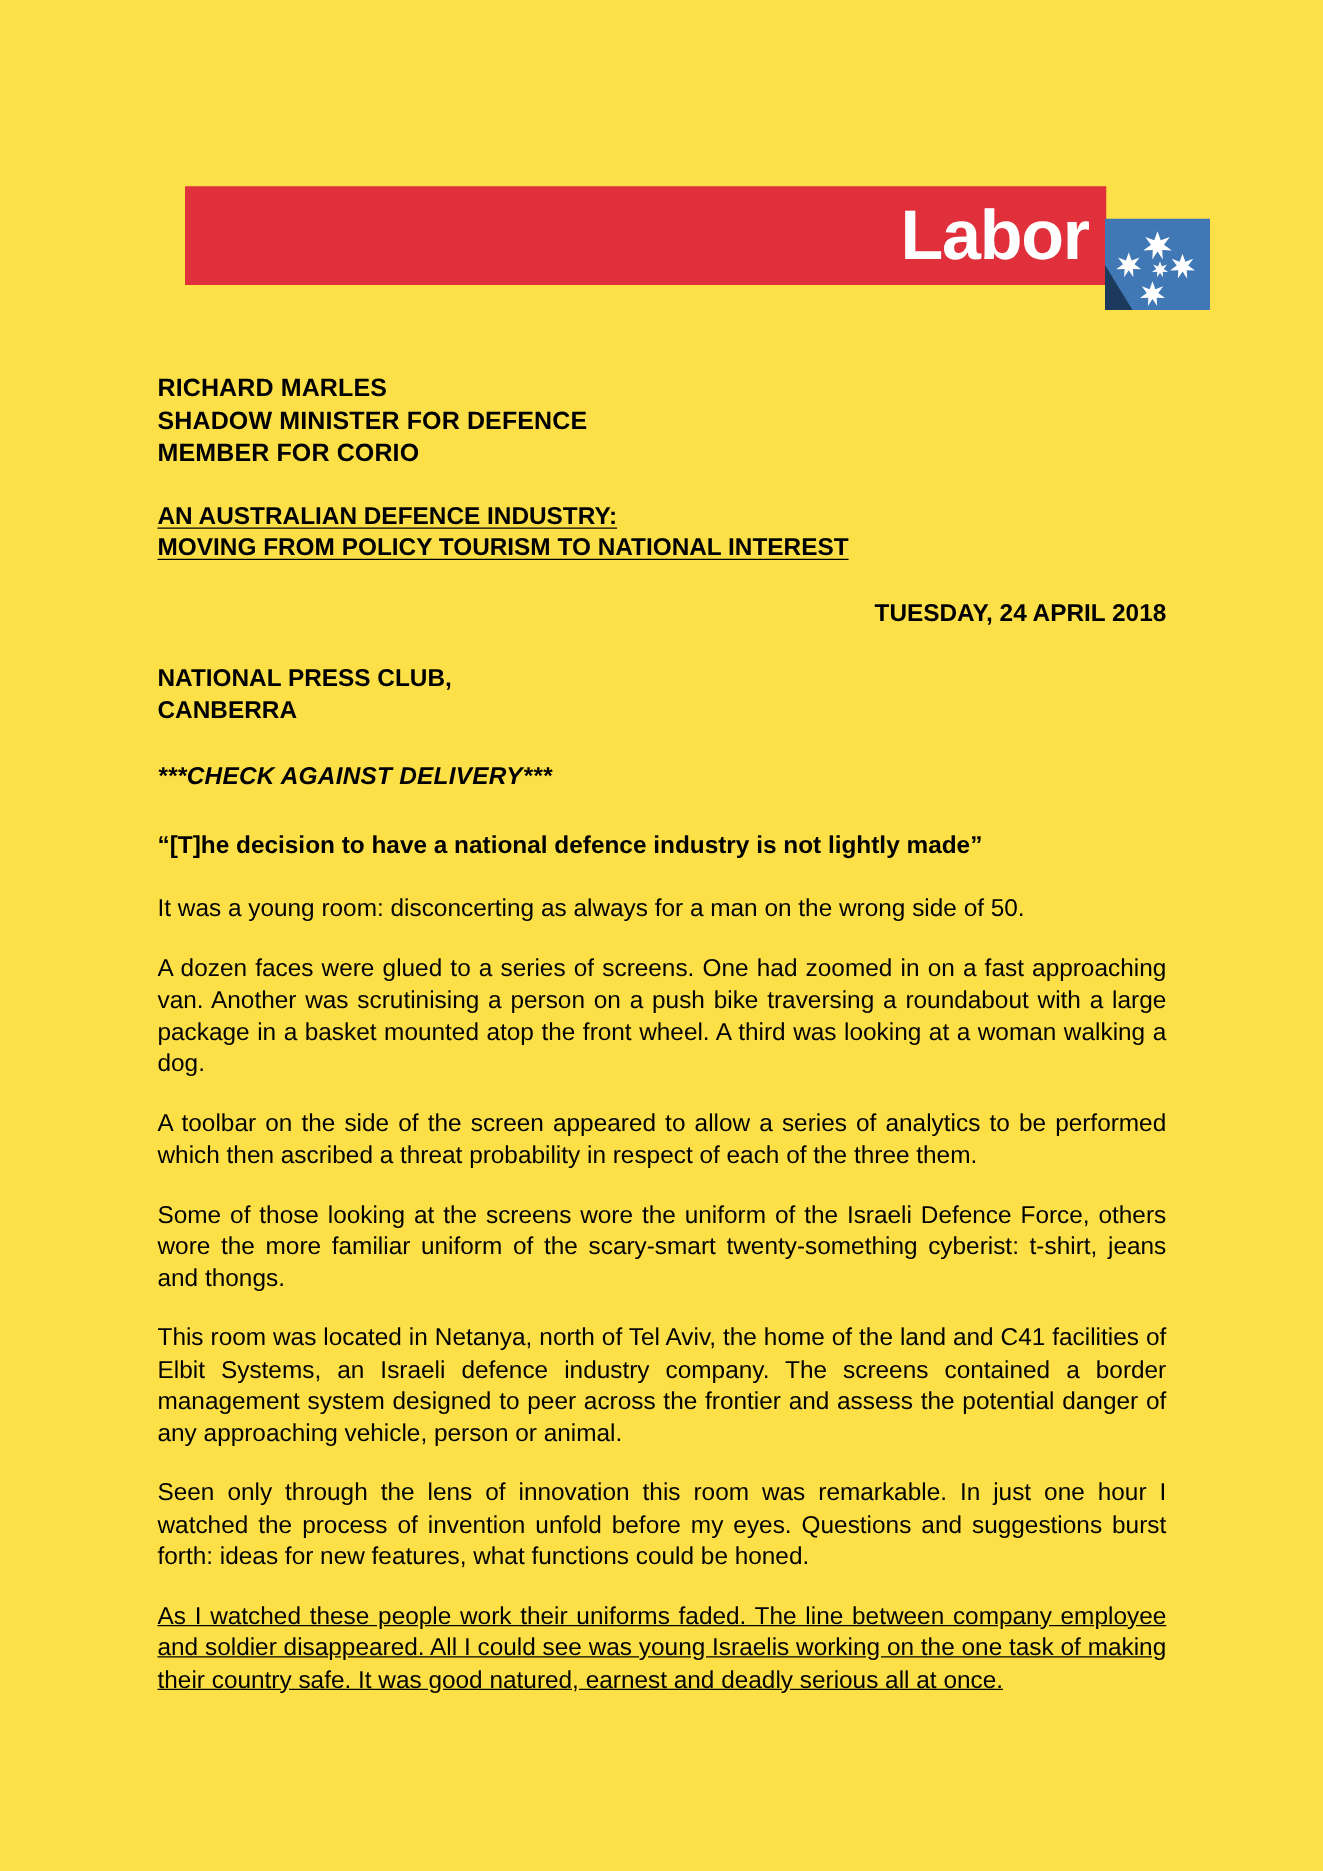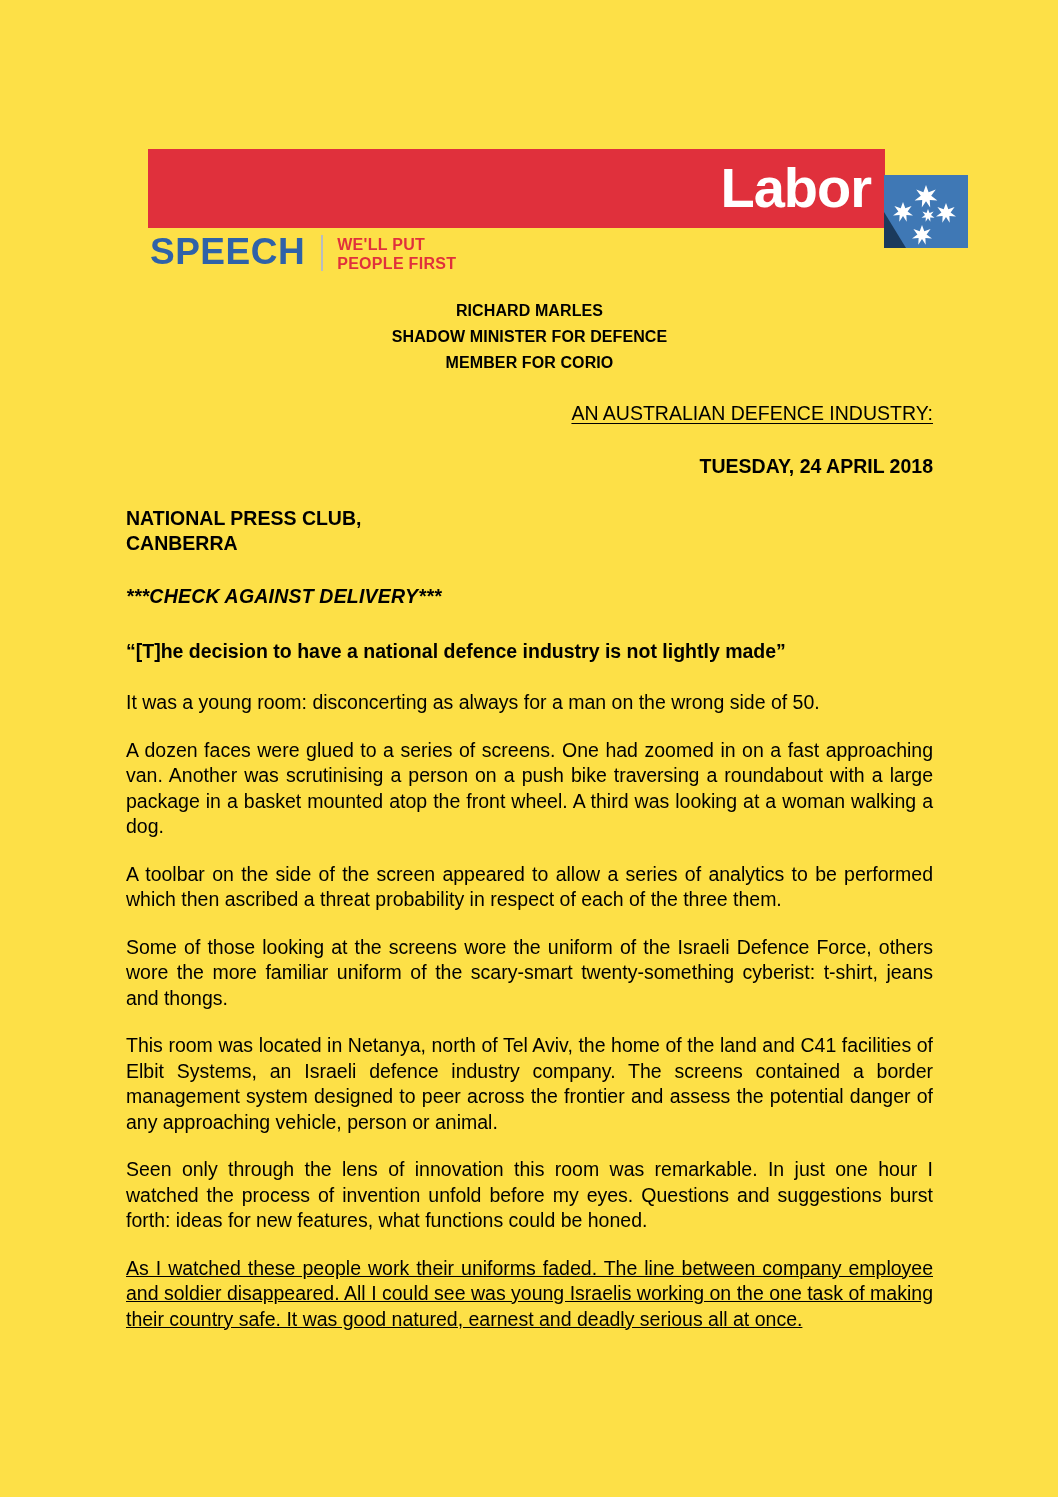--- a/index.html
+++ b/index.html
@@ -103,31 +103,31 @@
   }
 
   
   .doc {
     position: absolute;
     left: 126px;
     top: 298px;
     width: 807px;
   }
   .heading-block {
-    text-align: center;
-    font-weight: bold;
-    font-size: 16px;
+    text-align: left;
+    font-weight: bold;
+    font-size: 20px;
     line-height: 26px;
     letter-spacing: 0.1px;
   }
   .heading-line { display: block; }
 
   .subject-block {
-    text-align: right;
-    font-weight: normal;
+    text-align: left;
+    font-weight: bold;
     font-size: 19.5px;
     line-height: 25px;
     margin-top: 25px;
   }
   .subject-line {
     display: block;
     text-decoration: underline;
     text-underline-offset: 3px;
   }
 
@@ -195,41 +195,34 @@
         <g fill="#ffffff">
           <path d="M42 10 l2.6 7.2 7.2 -2.6 -4.6 6.2 6.2 4.6 -7.6 -0.4 0.4 7.6 -4.2 -6.4 -4.2 6.4 0.4 -7.6 -7.6 0.4 6.2 -4.6 -4.6 -6.2 7.2 2.6z"></path>
           <path d="M19 27 l2.3 6.3 6.3 -2.3 -4 5.4 5.4 4 -6.6 -0.3 0.3 6.6 -3.7 -5.6 -3.7 5.6 0.3 -6.6 -6.6 0.3 5.4 -4 -4 -5.4 6.3 2.3z"></path>
           <path d="M62 28 l2.3 6.3 6.3 -2.3 -4 5.4 5.4 4 -6.6 -0.3 0.3 6.6 -3.7 -5.6 -3.7 5.6 0.3 -6.6 -6.6 0.3 5.4 -4 -4 -5.4 6.3 2.3z"></path>
           <path d="M44 34 l1.5 4.1 4.1 -1.5 -2.6 3.5 3.5 2.6 -4.3 -0.2 0.2 4.3 -2.4 -3.6 -2.4 3.6 0.2 -4.3 -4.3 0.2 3.5 -2.6 -2.6 -3.5 4.1 1.5z"></path>
           <path d="M38 50 l2.3 6.3 6.3 -2.3 -4 5.4 5.4 4 -6.6 -0.3 0.3 6.6 -3.7 -5.6 -3.7 5.6 0.3 -6.6 -6.6 0.3 5.4 -4 -4 -5.4 6.3 2.3z"></path>
         </g>
       </svg>
     </div>
 
-    <div class="speech-row">
-      <span class="speech-word">SPEECH</span>
-      <span class="speech-divider"></span>
-      <span class="speech-tag">
-        <span>WE'LL PUT</span><br>
-        <span>PEOPLE FIRST</span>
-      </span>
-    </div>
 
   </div>
 
   <div class="doc">
 
     <div class="heading-block">
       <span class="heading-line">RICHARD MARLES</span>
       <span class="heading-line">SHADOW MINISTER FOR DEFENCE</span>
       <span class="heading-line">MEMBER FOR CORIO</span>
     </div>
 
     <div class="subject-block">
       <span class="subject-line">AN AUSTRALIAN DEFENCE INDUSTRY:</span>
+      <span class="subject-line">MOVING FROM POLICY TOURISM TO NATIONAL INTEREST</span>
     </div>
 
     <div class="date-block">TUESDAY, 24 APRIL 2018</div>
 
     <div class="venue-block">
       <span class="venue-line">NATIONAL PRESS CLUB,</span>
       <span class="venue-line">CANBERRA</span>
     </div>
 
     <div class="delivery-block">***CHECK AGAINST DELIVERY***</div>

